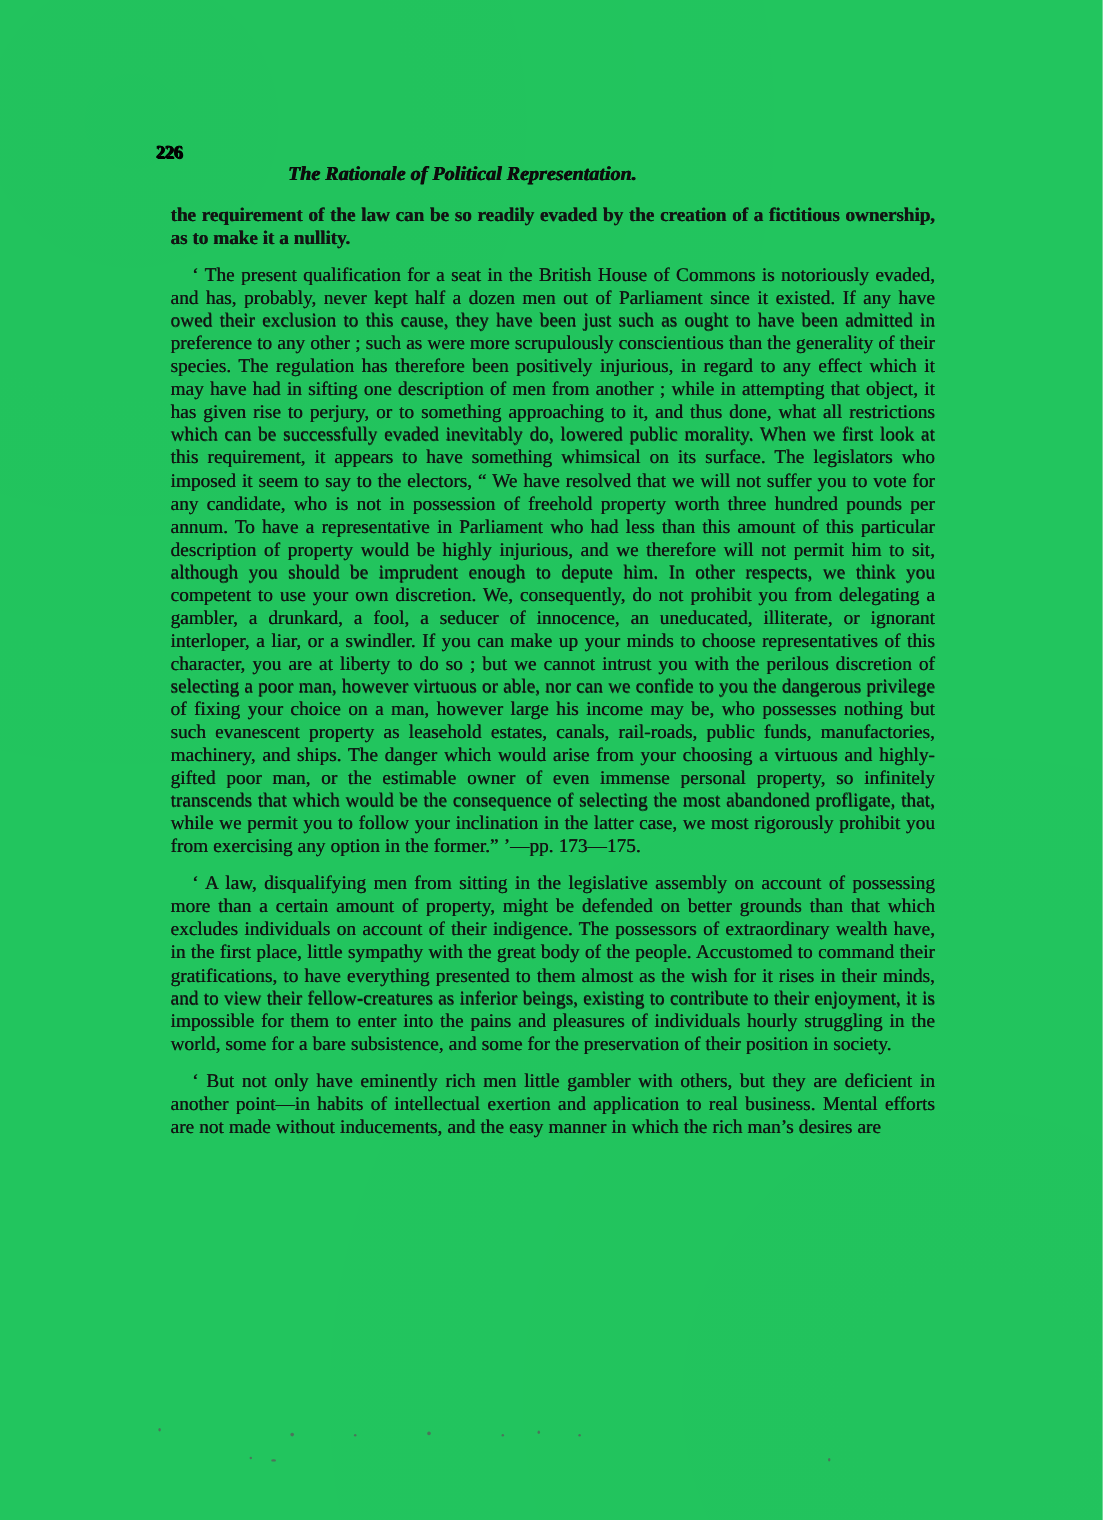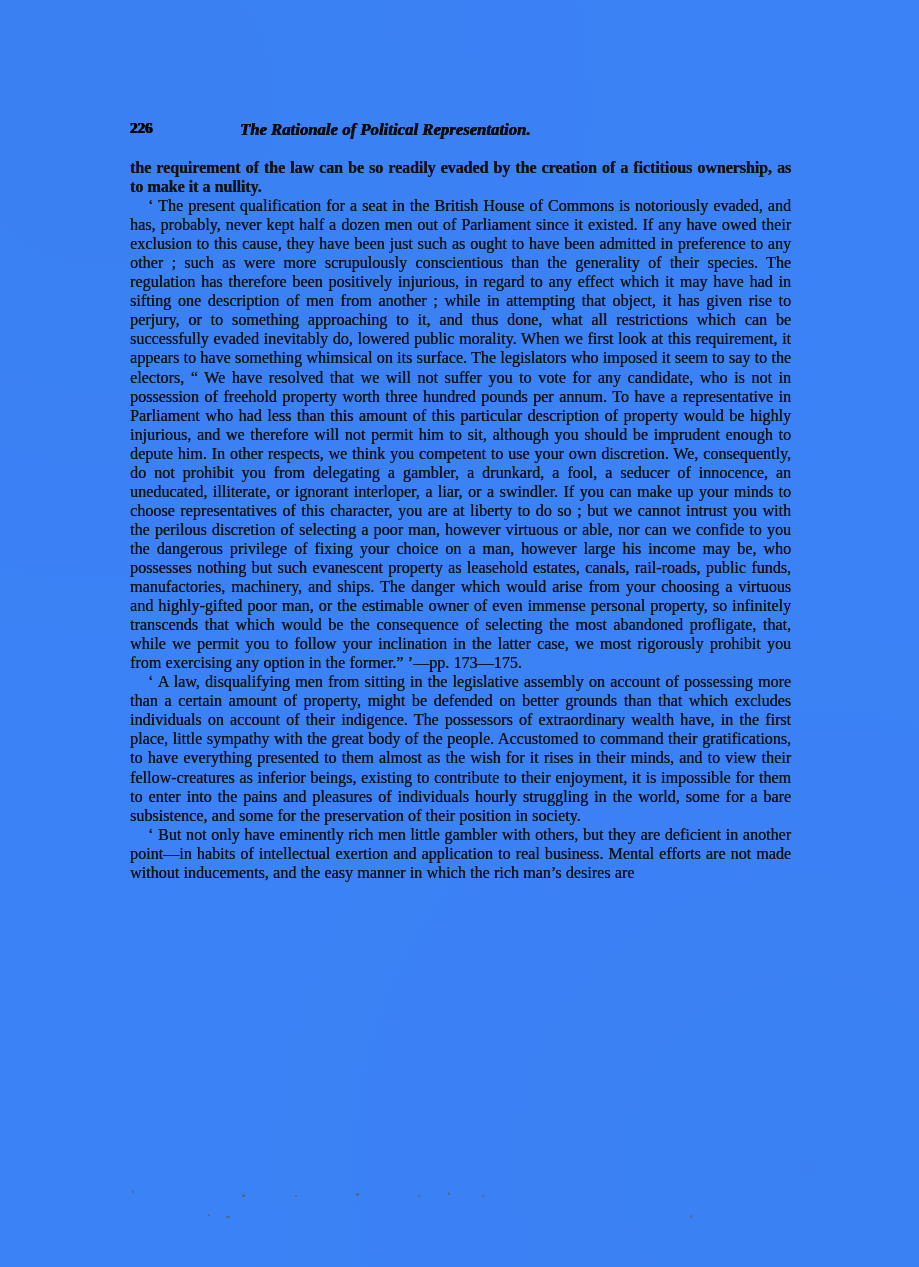--- a/index.html
+++ b/index.html
@@ -4,21 +4,21 @@
 <style>
   html, body {
     margin: 0;
     padding: 0;
     background: #ffffff;
   }
   .page {
     position: relative;
     width: 919px;
     height: 1267px;
-    background: #3b82f6;
+    background: #22c55e;
     overflow: hidden;
     font-family: "Liberation Serif", "DejaVu Serif", serif;
     color: #111111;
   }
 
   
   .running-head {
     position: absolute;
     left: 130px;
     top: 119px;
@@ -31,38 +31,38 @@
     top: 0;
     font-size: 15.5px;
     font-weight: bold;
     letter-spacing: -0.3px;
     color: #0a0a0a;
     text-shadow: 0.4px 0 0 #0a0a0a, -0.4px 0.3px 0 #121212;
   }
   .head-title {
     position: absolute;
     left: 110px;
-    top: 1px;
+    top: 16px;
     font-size: 16.5px;
     font-style: italic;
     font-weight: bold;
     letter-spacing: 0.1px;
     color: #0c0c0c;
     text-shadow: 0.45px 0.25px 0 #0d0d0d, -0.3px -0.15px 0 #1a1a1a;
   }
 
   
   .textblock {
     position: absolute;
     left: 130px;
     top: 158px;
     width: 661px;
   }
   p.para {
-    margin: 0;
+    margin: 12px;
     font-size: 16.1px;
     line-height: 19.05px;
     text-align: justify;
     text-align-last: left;
     word-spacing: 0.2px;
     color: #131313;
     text-rendering: optimizeLegibility;
     text-shadow: 0.35px 0.18px 0 rgba(12,12,12,0.85);
   }
   p.para.indent { text-indent: 18px; }

